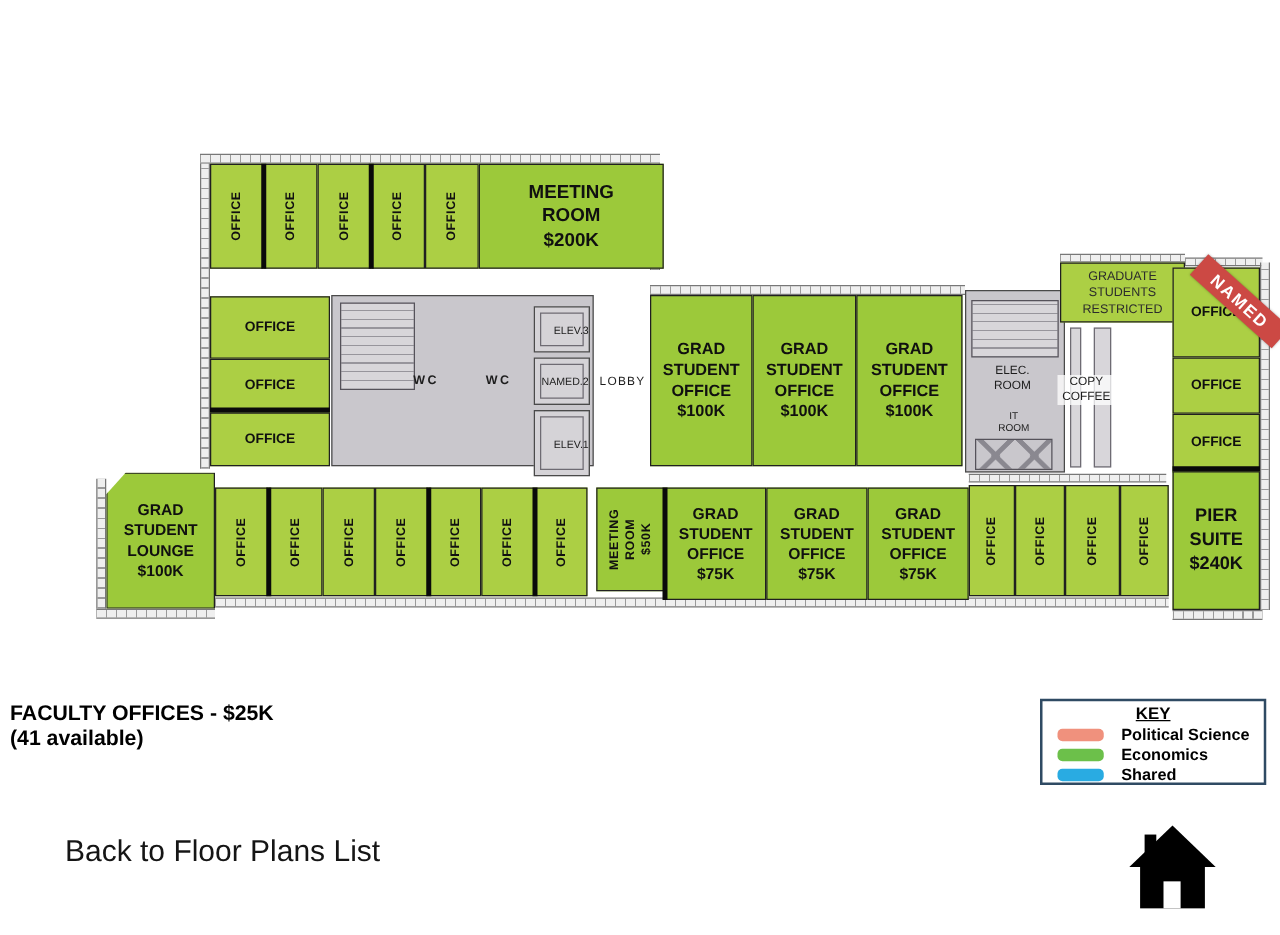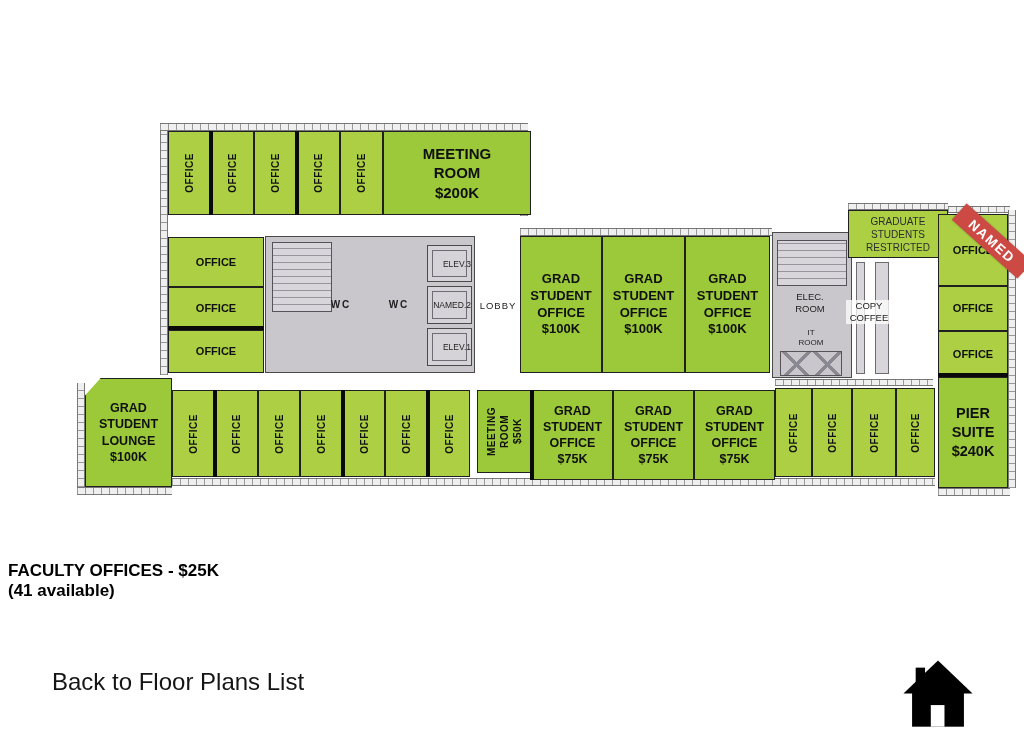--- a/index.html
+++ b/index.html
@@ -105,21 +105,21 @@
   <div class="gray" style="left:265px;top:236px;width:210px;height:137px"></div>
   <div class="stairs" style="left:272px;top:242px;width:60px;height:70px"></div>
   <span class="glabel s10" style="left:328px;top:299px;width:26px;font-weight:bold;letter-spacing:2px">WC</span>
   <span class="glabel s10" style="left:386px;top:299px;width:26px;font-weight:bold;letter-spacing:2px">WC</span>
   <div class="shaft" style="left:427px;top:245px;width:45px;height:37px">
     <span>ELEV.3</span>
     </div>
   <div class="shaft" style="left:427px;top:286px;width:45px;height:38px">
     <span>NAMED.2</span>
     </div>
-  <div class="shaft" style="left:427px;top:328px;width:45px;height:38px">
+  <div class="shaft" style="left:427px;top:328px;width:45px;height:53px">
     <span>ELEV.1</span>
     </div>
   <span class="glabel s95" style="left:476px;top:300px;width:44px;letter-spacing:1px">LOBBY</span>
 
   <div class="room deep" style="left:520px;top:236px;width:82px;height:137px">
     <span class="lbl s13">GRAD
 STUDENT
 OFFICE
 $100K</span>
     </div>
@@ -242,20 +242,35 @@
 SUITE
 $240K</span>
     </div>
   <div class="wall" style="left:938px;top:373px;width:70px;height:4px"></div>
 
   <div class="facnote">
     <div>FACULTY OFFICES - $25K</div>
     <div>(41 available)</div>
   </div>
 
+  <div class="legend">
+    <div class="legend-title">KEY</div>
+    <div class="legend-row">
+      <span class="swatch" style="background-color: rgb(240, 145, 125);"></span>
+      <span class="legend-label">Political Science</span>
+    </div>
+    <div class="legend-row">
+      <span class="swatch" style="background-color: rgb(108, 192, 74);"></span>
+      <span class="legend-label">Economics</span>
+    </div>
+    <div class="legend-row">
+      <span class="swatch" style="background-color: rgb(41, 171, 226);"></span>
+      <span class="legend-label">Shared</span>
+    </div>
+  </div>
 
   <a class="back-link" href="#">Back to Floor Plans List</a>
 
   <a class="home" href="#">
     <svg viewBox="0 0 100 100" width="72" height="80">
       <rect x="19" y="12" width="13" height="34" fill="#000"></rect>
       <polygon points="50,2 98,48 2,48" fill="#000"></polygon>
       <rect x="14" y="41" width="72" height="53" fill="#000"></rect>
       <rect x="40" y="64" width="19" height="30" fill="#fff"></rect>
     </svg>

